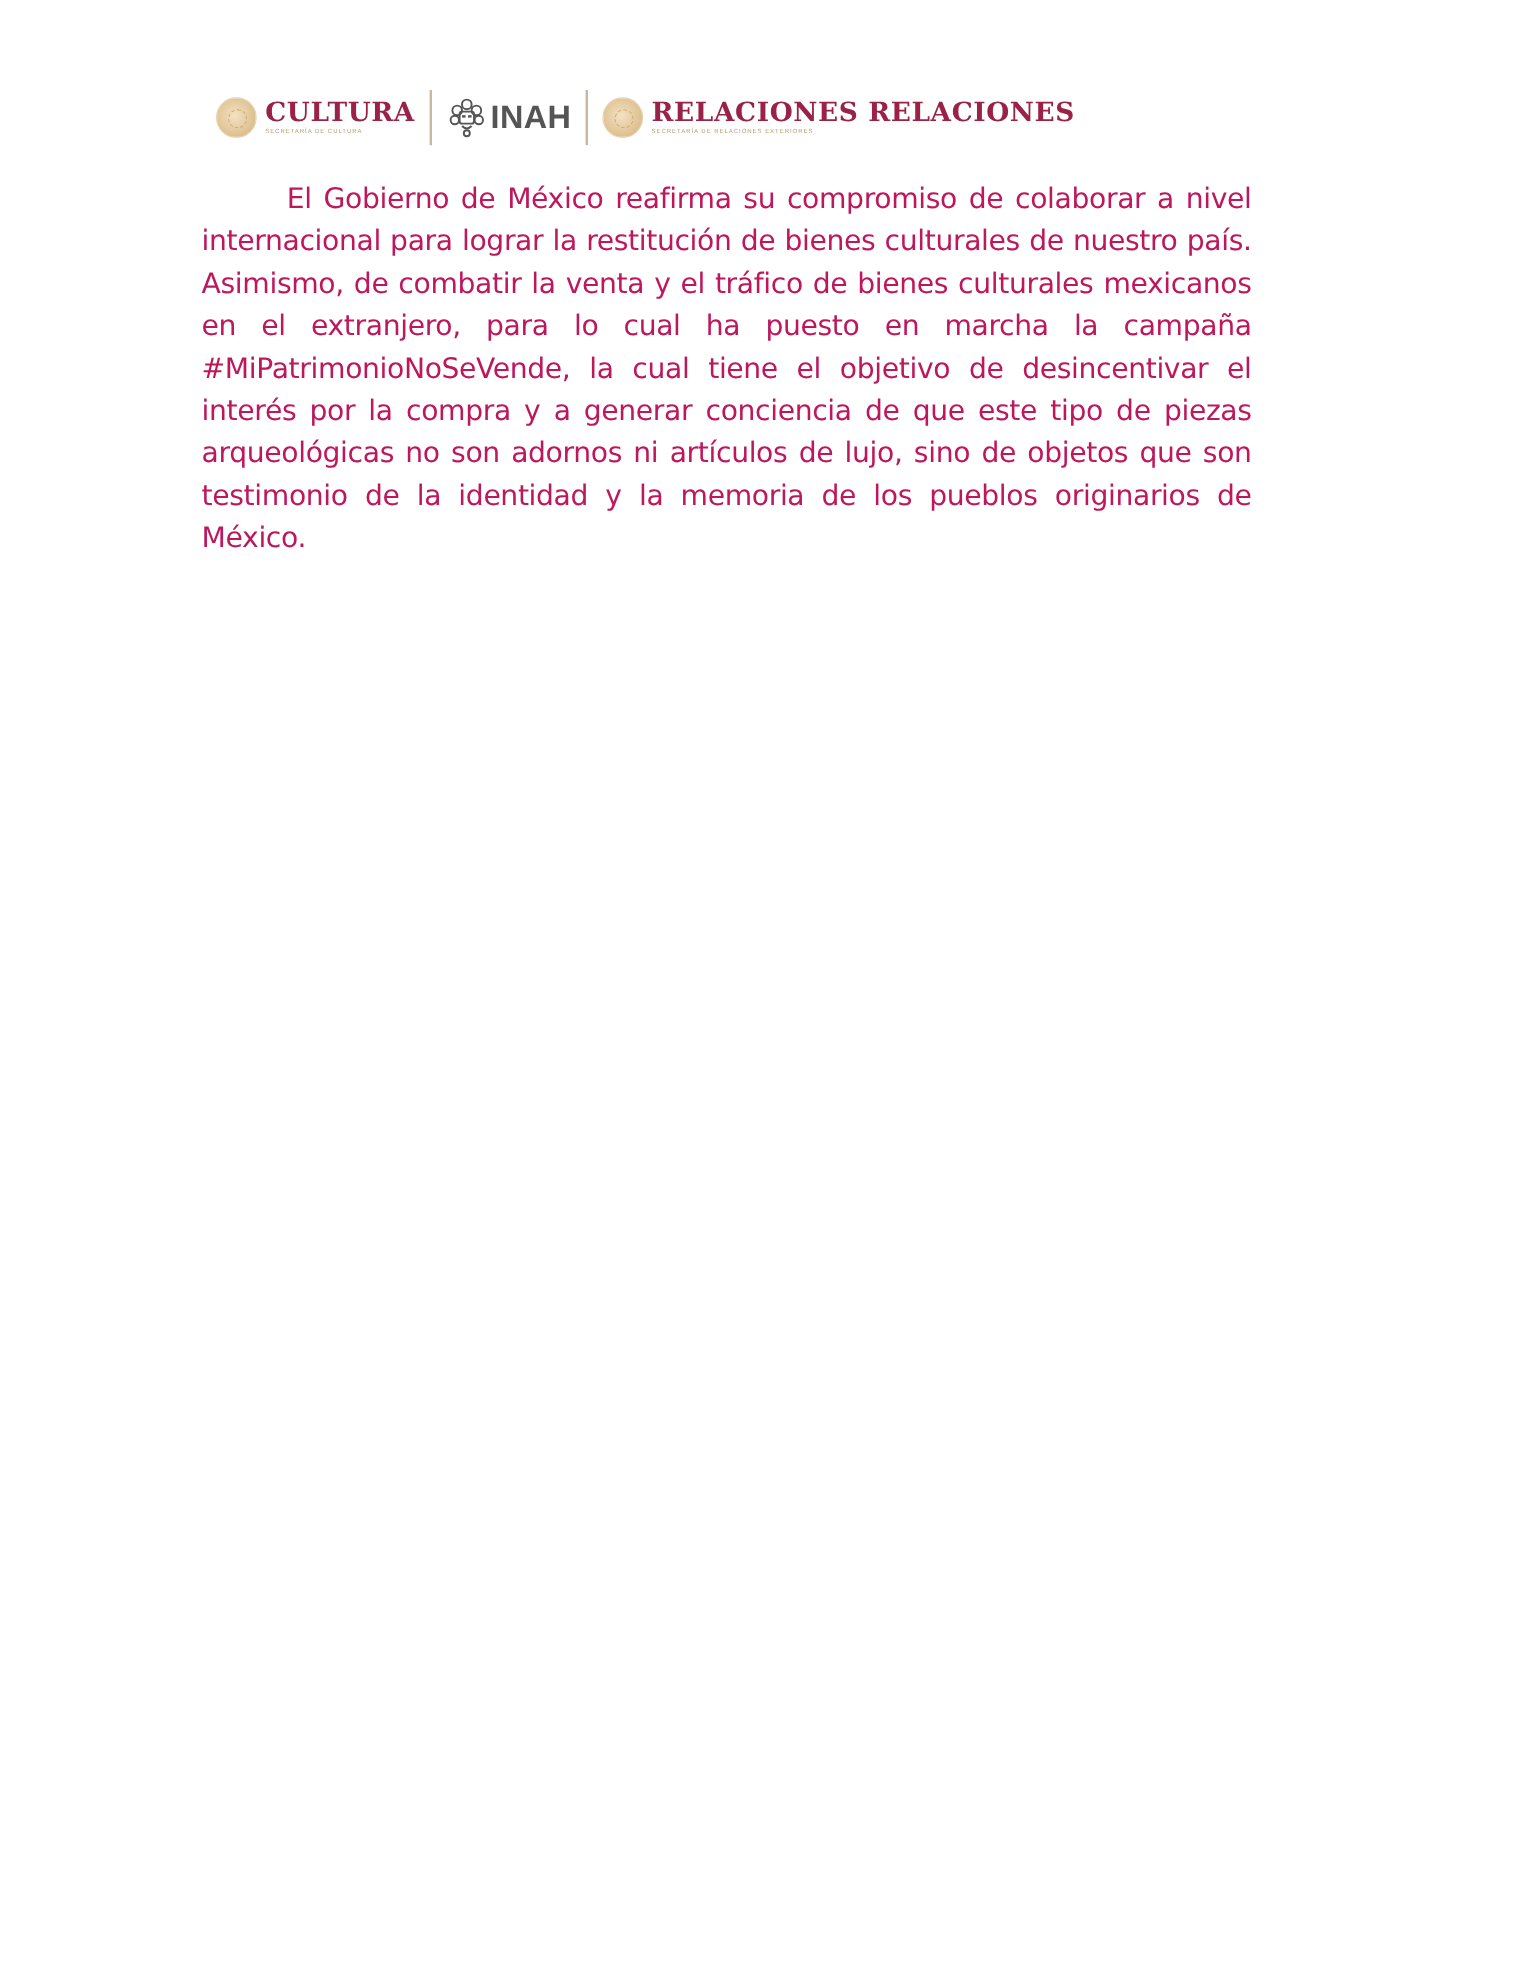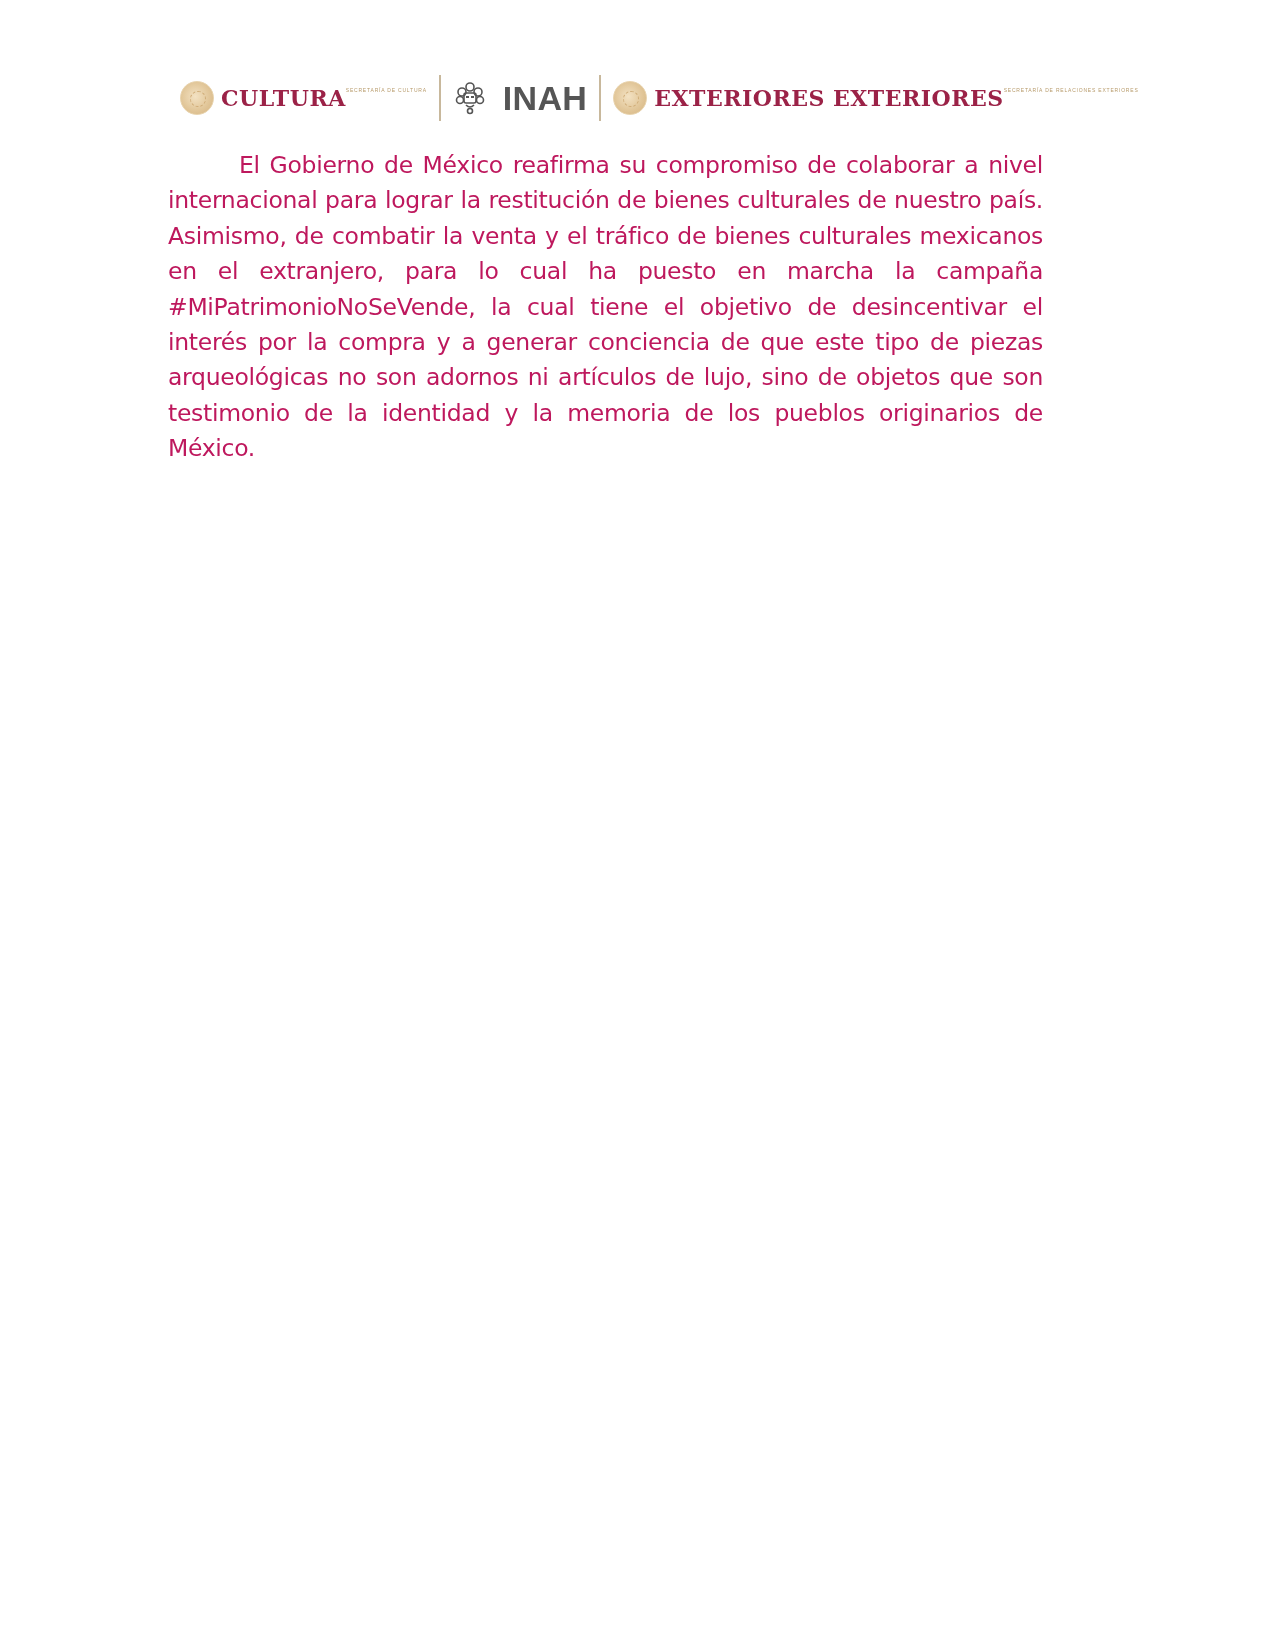--- a/index.html
+++ b/index.html
@@ -47,21 +47,21 @@
       content: "";
       position: absolute;
       left: 9px; top: 9px;
       width: 14px; height: 14px;
       border-radius: 50%;
       border: 1px dashed #c9a46c;
       opacity: 0.8;
     }
     .logo-text-wrap {
       display: flex;
-      flex-direction: row;
+      flex-direction: column;
       margin-left: 7px;
     }
     .logo-title {
       font-family: "DejaVu Serif", serif;
       font-weight: bold;
       color: #9b2247;
       font-size: 22px;
       line-height: 24px;
       letter-spacing: 0.5px;
       white-space: nowrap;
@@ -90,23 +90,23 @@
     .inah-glyph {
       width: 34px;
       height: 36px;
       position: relative;
       flex: 0 0 auto;
     }
     .inah-title {
       font-family: "Liberation Sans", sans-serif;
       font-weight: bold;
       color: #555555;
-      font-size: 34px;
+      font-size: 27px;
       line-height: 30px;
-      margin-left: 16px;
+      margin-left: 3px;
       letter-spacing: 0.3px;
     }
     
     .body-text {
       position: absolute;
       left: 168px;
       top: 148px;
       width: 875px;
       font-family: "DejaVu Sans", sans-serif;
       font-size: 23.5px;
@@ -155,21 +155,21 @@
         </svg>
       </span>
       <span class="inah-title">INAH</span>
     </div>
 
     <span class="divider"></span>
 
     <div class="logo-block">
       <span class="seal"></span>
       <div class="logo-text-wrap">
-        <span class="logo-title">EXTERIORES EXTERIORES</span>
+        <span class="logo-title">RELACIONES RELACIONES</span>
         <span class="logo-sub">SECRETARÍA DE RELACIONES EXTERIORES</span>
       </div>
     </div>
 
   </div>
 
   <p class="body-text">El Gobierno de México reafirma su compromiso de colaborar a nivel internacional para lograr la restitución de bienes culturales de nuestro país. Asimismo, de combatir la venta y el tráfico de bienes culturales mexicanos en el extranjero, para lo cual ha puesto en marcha la campaña #MiPatrimonioNoSeVende, la cual tiene el objetivo de desincentivar el interés por la compra y a generar conciencia de que este tipo de piezas arqueológicas no son adornos ni artículos de lujo, sino de objetos que son testimonio de la identidad y la memoria de los pueblos originarios de México.</p>
 
 </div>
 

